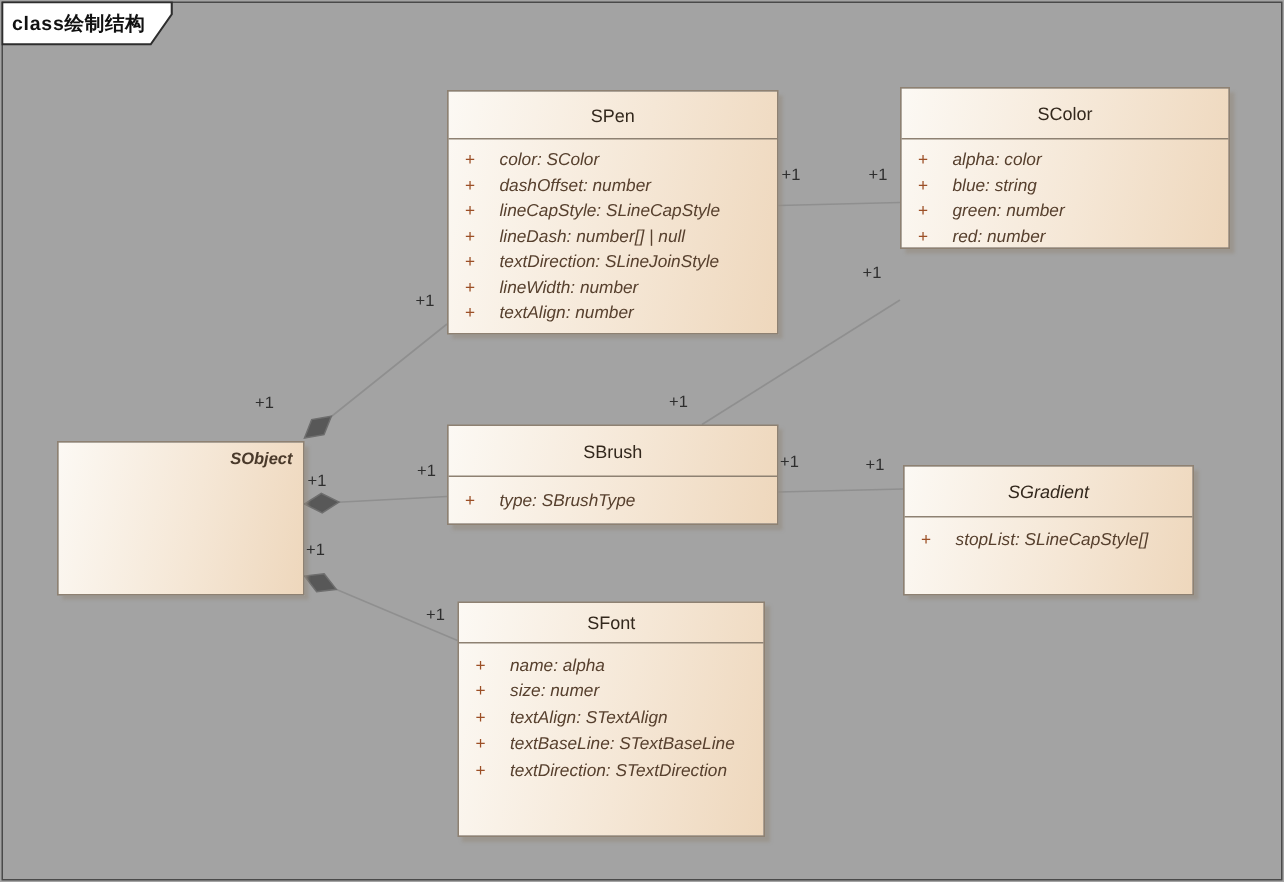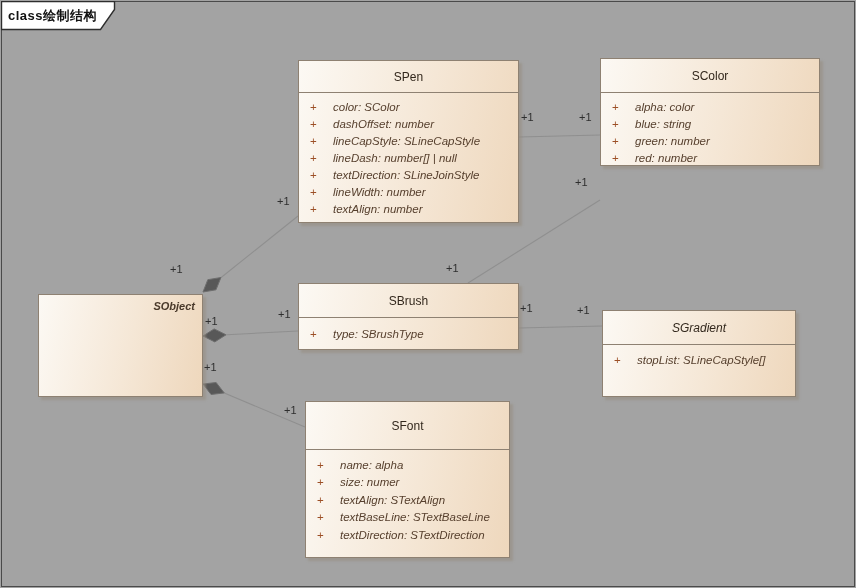--- a/index.html
+++ b/index.html
@@ -151,21 +151,21 @@
     </div>
     <div class="attrs" style="padding-top:6px;">
       <div class="attr-row" style="height:17px;">
           <span class="attr-vis">+</span>
           <span class="attr-text">stopList: SLineCapStyle[]</span>
         </div>
     </div>
   </div>
 
   <div class="uml-class" style="left:305px;top:401px;width:205px;height:157px;">
-    <div class="cls-header" style="height:48px;">
+    <div class="cls-header" style="height:27px;">
       <span class="cls-title">SFont</span>
     </div>
     <div class="attrs" style="padding-top:6px;">
       <div class="attr-row" style="height:17.5px;">
           <span class="attr-vis">+</span>
           <span class="attr-text">name: alpha</span>
         </div>
       <div class="attr-row" style="height:17.5px;">
           <span class="attr-vis">+</span>
           <span class="attr-text">size: numer</span>

